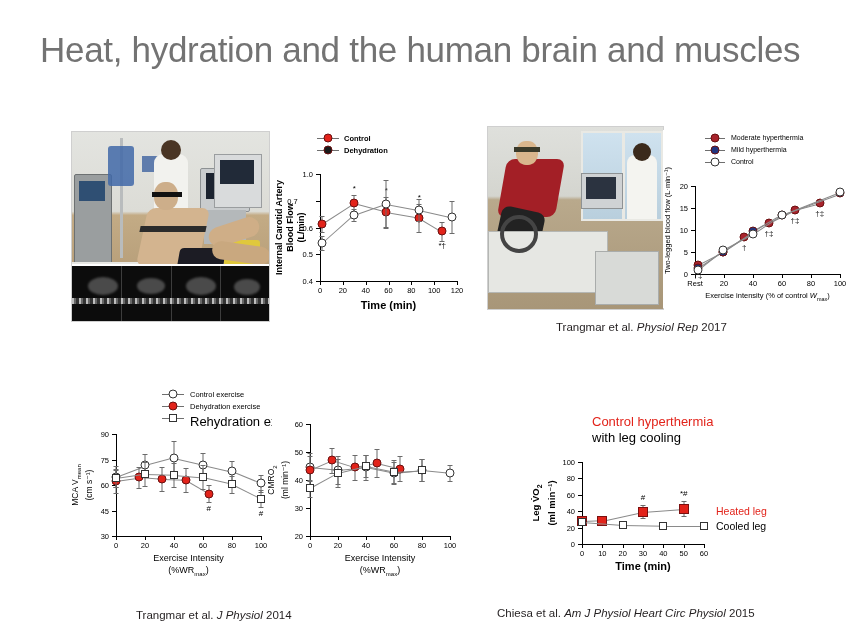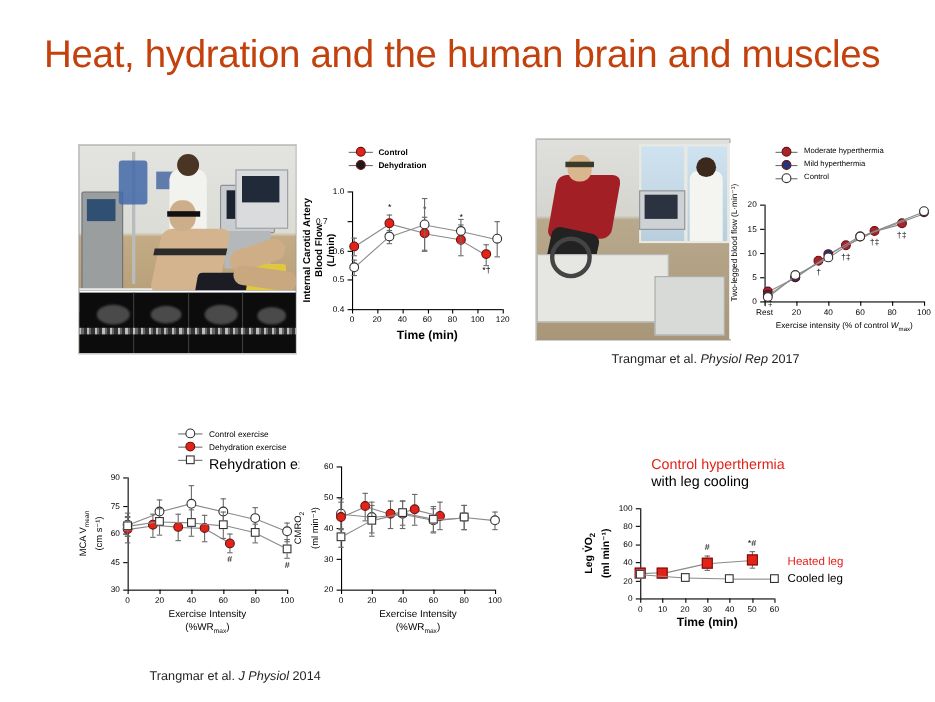--- a/index.html
+++ b/index.html
@@ -101,21 +101,21 @@
   .bigdn{width:12px;height:26px;vertical-align:-8px;}
   .bigdn i{left:4px;top:2px;width:5px;height:18px;background:#8fb3de;}
   .bigdn b{bottom:0;border-left:6px solid transparent;border-right:6px solid transparent;border-top:9px solid #8fb3de;}
   .ttl{position:absolute;font-size:13px;white-space:nowrap;}
 </style>
 </head>
 <body>
 
 <div class="slide">
 
-  <div class="title" style="color: #c2410c;">Heat, hydration and the human brain and muscles</div>
+  <div class="title" style="color: #737373;">Heat, hydration and the human brain and muscles</div>
 
   <div class="photo ph1">
     <div class="room"></div>
     <div class="eqL"></div>
     <div class="ivpole"></div>
     <div class="ivbag"></div>
     <div class="ivbag2"></div>
     <div class="tech"></div>
     <div class="mon"></div>
     <div class="monbase"></div>
@@ -657,14 +657,19 @@
       <div class="ttl" style="left:58px;top:16px;color:#000;">with leg cooling</div>
       <div class="lg" style="left:182px;top:91.19999999999999px;font-size:10.5px;color:#e2231a;">Heated leg</div>
       <div class="lg" style="left:182px;top:105.55px;font-size:10.5px;color:#000000;">Cooled leg</div>
     </div>
 
   <div class="cite" style="left:136px;top:608px;">
     <span>Trangmar et al.</span>
     <i>J Physiol</i>
     <span>2014</span>
   </div>
+  <div class="cite" style="left:497px;top:606px;">
+    <span>Chiesa et al.</span>
+    <i>Am J Physiol Heart Circ Physiol</i>
+    <span>2015</span>
+  </div>
 
 </div>
 
 </body></html>

